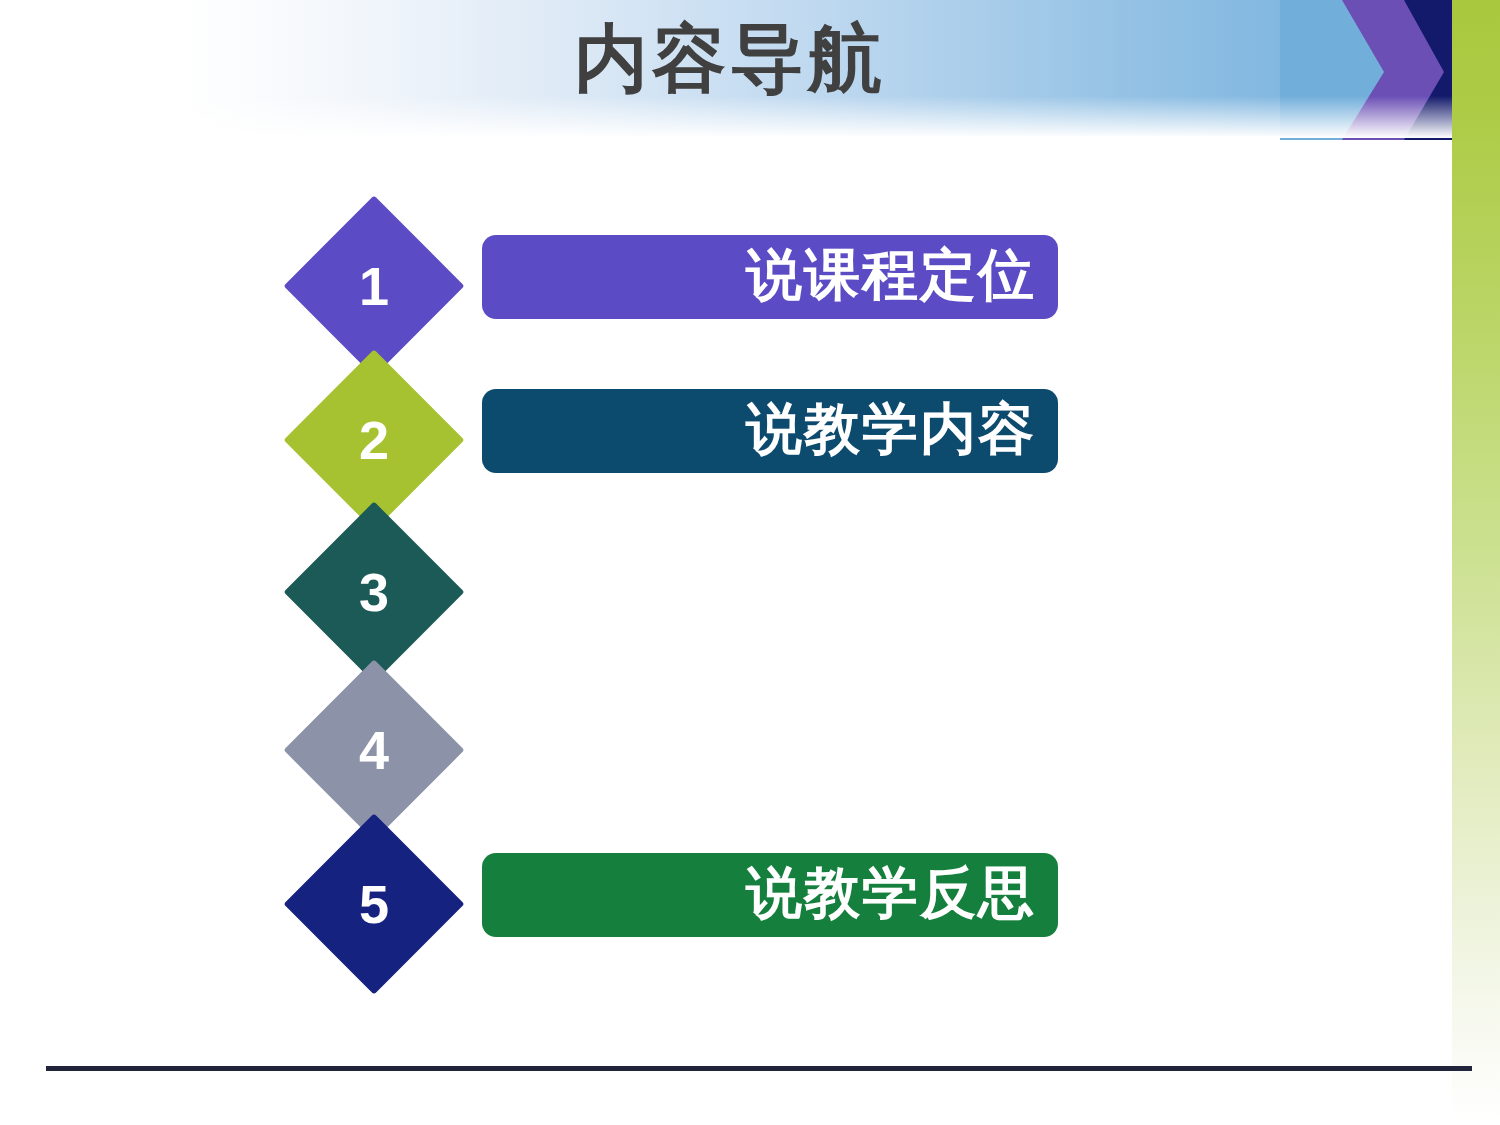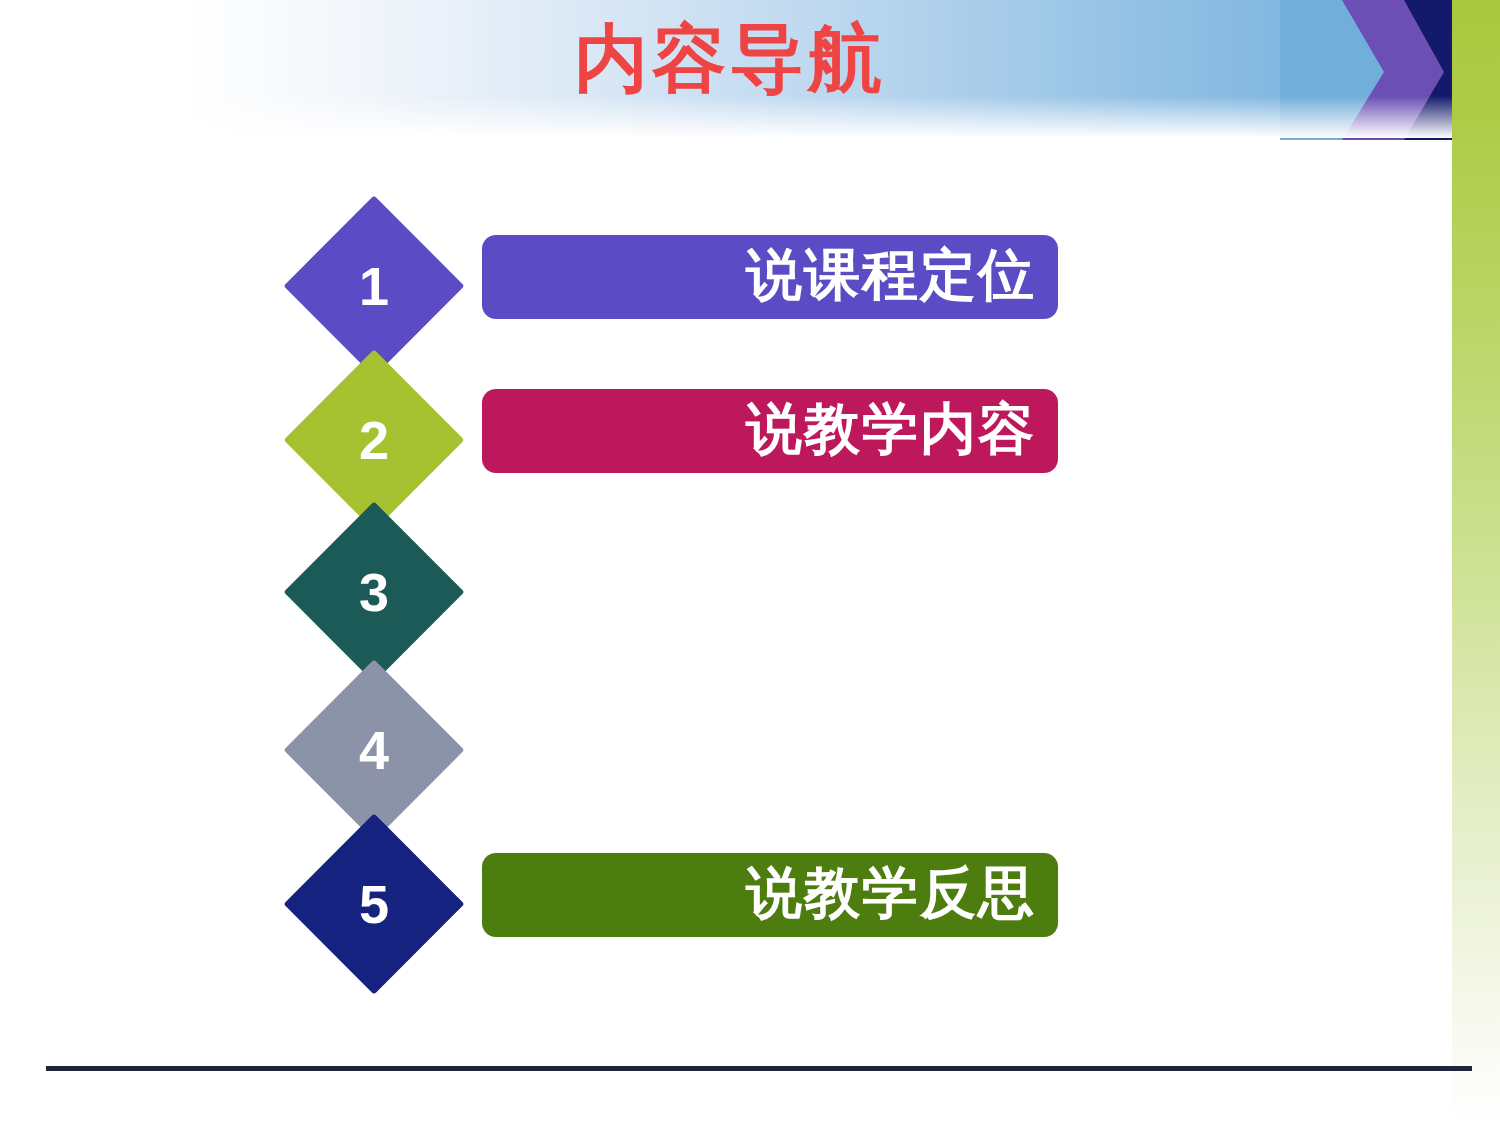--- a/index.html
+++ b/index.html
@@ -48,21 +48,21 @@
 
   .header-title {
     position: absolute;
     left: 0;
     top: 22px;
     width: 1460px;
     text-align: center;
     font-size: 74px;
     line-height: 1.0;
     font-weight: bold;
-    color: #ef4444;
+    color: #404040;
     letter-spacing: 4px;
     white-space: nowrap;
   }
 
   
   .chev-wrap {
     position: absolute;
     right: 0;
     top: 0;
     width: 200px;
@@ -187,39 +187,39 @@
       <div class="diamond" style="background:#5b4bc4;"></div>
       <div class="diamond-num">1</div>
       <div class="bar" style="background:#5b4bc4;">
         <span class="bar-label">说课程定位</span>
       </div>
     </div>
 
     <div class="nav-row" style="top:376px;">
       <div class="diamond" style="background:#a6c231;"></div>
       <div class="diamond-num">2</div>
-      <div class="bar" style="background:#be185d;justify-content:flex-end;">
+      <div class="bar" style="background:#0c4a6e;justify-content:flex-end;">
         <span class="bar-label">说教学内容</span>
       </div>
     </div>
 
     <div class="nav-row" style="top:528px;">
       <div class="diamond" style="background:#1c5a57;"></div>
       <div class="diamond-num">3</div>
     </div>
 
     <div class="nav-row" style="top:686px;">
       <div class="diamond" style="background:#8c93a8;"></div>
       <div class="diamond-num">4</div>
     </div>
 
     <div class="nav-row" style="top:840px;">
       <div class="diamond" style="background:#16227f;"></div>
       <div class="diamond-num">5</div>
-      <div class="bar" style="background:#4d7c0f;">
+      <div class="bar" style="background:#15803d;">
         <span class="bar-label">说教学反思</span>
       </div>
     </div>
 
   </div>
 
   <div class="bottom-rule"></div>
 
 </div>
 

